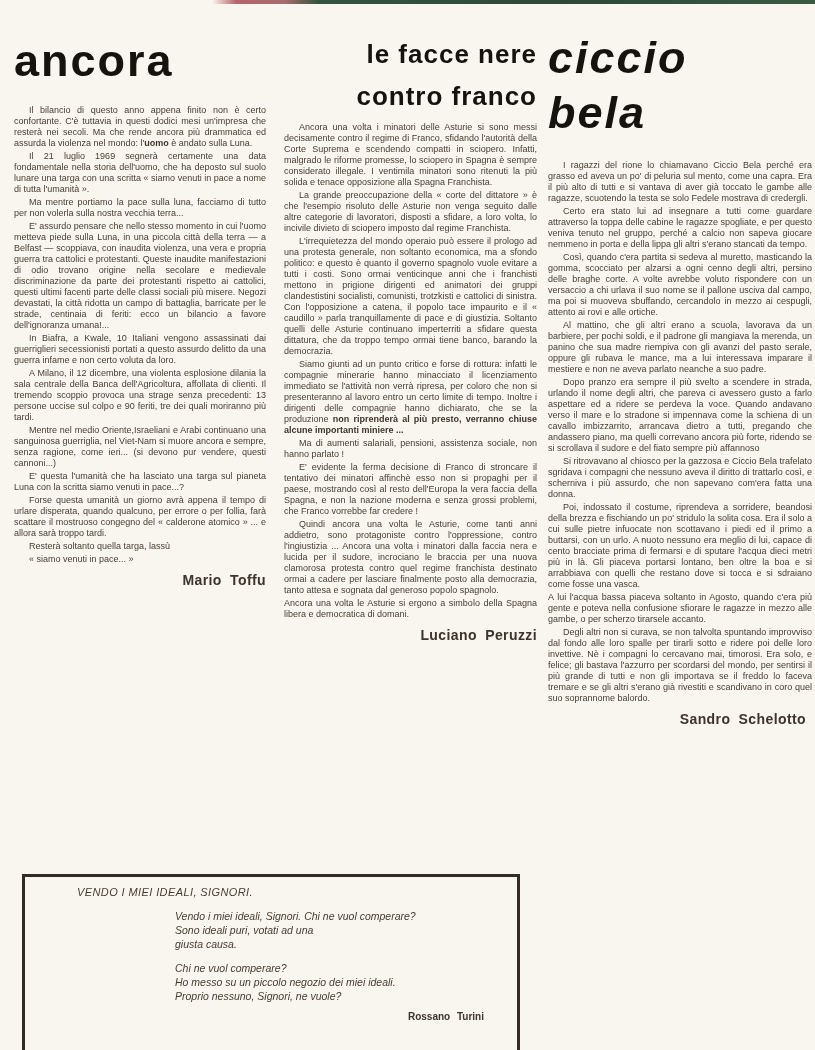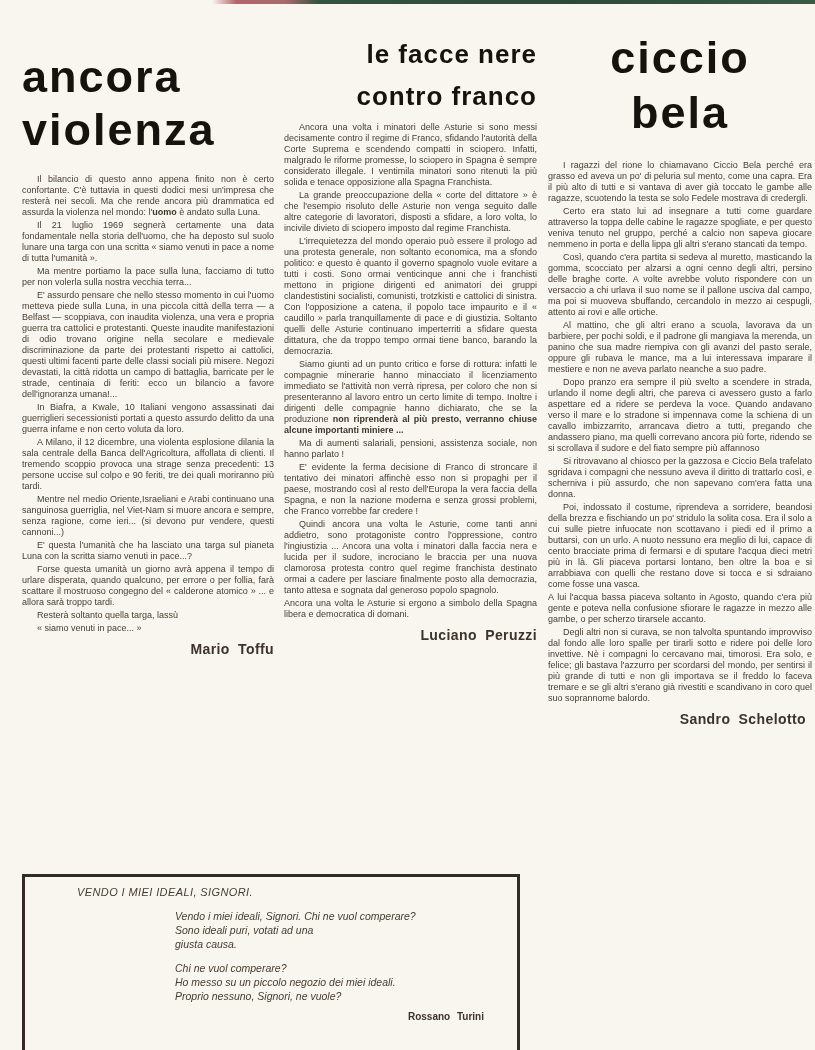--- a/index.html
+++ b/index.html
@@ -12,29 +12,29 @@
     position:absolute;top:0;left:0;width:815px;height:4px;
     background:linear-gradient(90deg,
       rgba(249,246,239,0) 0%, rgba(249,246,239,0) 26%,
       #b4666c 29%, #a86b6d 35%,
       #35543f 39%, #2c4a37 70%, #3a5a44 100%);
   }
   .col{
     position:absolute;color:#463c31;
     font-size:9px;line-height:11px;text-align:justify;
   }
-  .col-left{left:22px;top:34px;width:252px;margin-top:16px;}
+  .col-left{left:14px;top:34px;width:252px;}
   .col-mid{left:284px;top:33px;width:253px;}
   .col-right{left:548px;top:30px;width:264px;}
   .headline-xl{
     margin:0;color:#16120e;font-weight:bold;
     font-size:45px;line-height:53px;letter-spacing:2px;text-align:left;
   }
   .headline-xl span{display:block;}
-  .headline-xl.right-align{text-align:center;line-height:55px;}
+  .headline-xl.right-align{text-align:left;line-height:55px;font-style:italic;}
   .headline-md{
     margin:0;color:#16120e;font-weight:bold;
     font-size:26px;line-height:42px;letter-spacing:1px;text-align:left;
   }
   .headline-md span{display:block;text-align:right;}
   .headline-md .indent2{padding-left:62px;}
   .body-text{display:block;}
   .mt-left{margin-top:18px;}
   .mt-mid{margin-top:5px;}
   .mt-right{margin-top:20px;}
@@ -64,21 +64,20 @@
   }
 </style>
 </head>
 <body>
 
 <div class="top-strip"></div>
 
 <section class="col col-left">
   <h1 class="headline-xl">
     <span>ancora</span>
-    <span>violenza</span>
   </h1>
   <div class="body-text mt-left">
     <p><span>Il bilancio di questo anno appena finito non è certo confortante. C'è tuttavia in questi dodici mesi un'impresa che resterà nei secoli. Ma che rende ancora più drammatica ed assurda la violenza nel mondo: l'</span><b>uomo</b><span> è andato sulla Luna.</span></p>
     <p>Il 21 luglio 1969 segnerà certamente una data fondamentale nella storia dell'uomo, che ha deposto sul suolo lunare una targa con una scritta « siamo venuti in pace a nome di tutta l'umanità ».</p>
     <p>Ma mentre portiamo la pace sulla luna, facciamo di tutto per non volerla sulla nostra vecchia terra...</p>
     <p>E' assurdo pensare che nello stesso momento in cui l'uomo metteva piede sulla Luna, in una piccola città della terra — a Belfast — scoppiava, con inaudita violenza, una vera e propria guerra tra cattolici e protestanti. Queste inaudite manifestazioni di odio trovano origine nella secolare e medievale discriminazione da parte dei protestanti rispetto ai cattolici, questi ultimi facenti parte delle classi sociali più misere. Negozi devastati, la città ridotta un campo di battaglia, barricate per le strade, centinaia di feriti: ecco un bilancio a favore dell'ignoranza umana!...</p>
     <p>In Biafra, a Kwale, 10 Italiani vengono assassinati dai guerriglieri secessionisti portati a questo assurdo delitto da una guerra infame e non certo voluta da loro.</p>
     <p>A Milano, il 12 dicembre, una violenta esplosione dilania la sala centrale della Banca dell'Agricoltura, affollata di clienti. Il tremendo scoppio provoca una strage senza precedenti: 13 persone uccise sul colpo e 90 feriti, tre dei quali moriranno più tardi.</p>
     <p>Mentre nel medio Oriente,Israeliani e Arabi continuano una sanguinosa guerriglia, nel Viet-Nam si muore ancora e sempre, senza ragione, come ieri... (si devono pur vendere, questi cannoni...)</p>
     <p>E' questa l'umanità che ha lasciato una targa sul pianeta Luna con la scritta siamo venuti in pace...?</p>

